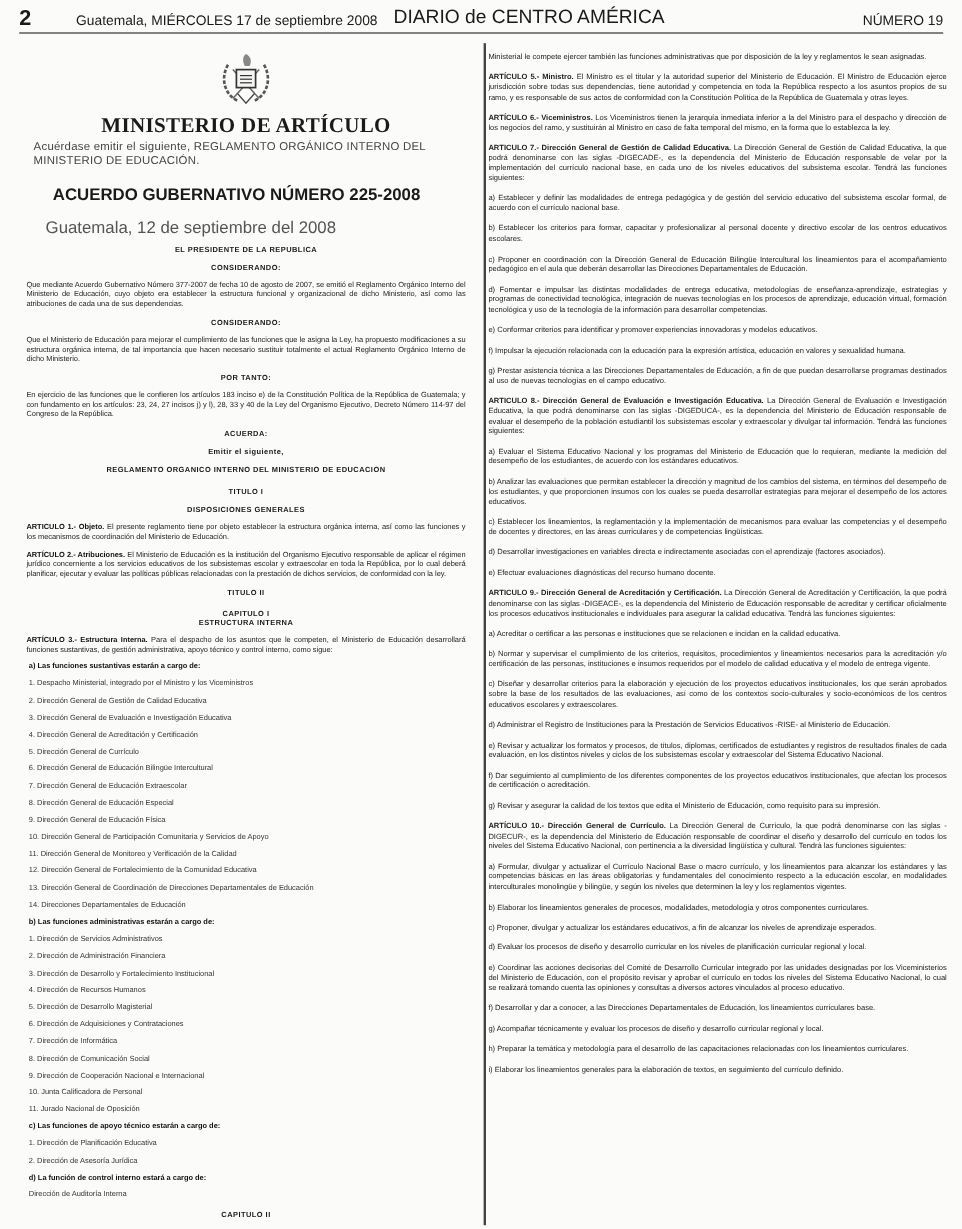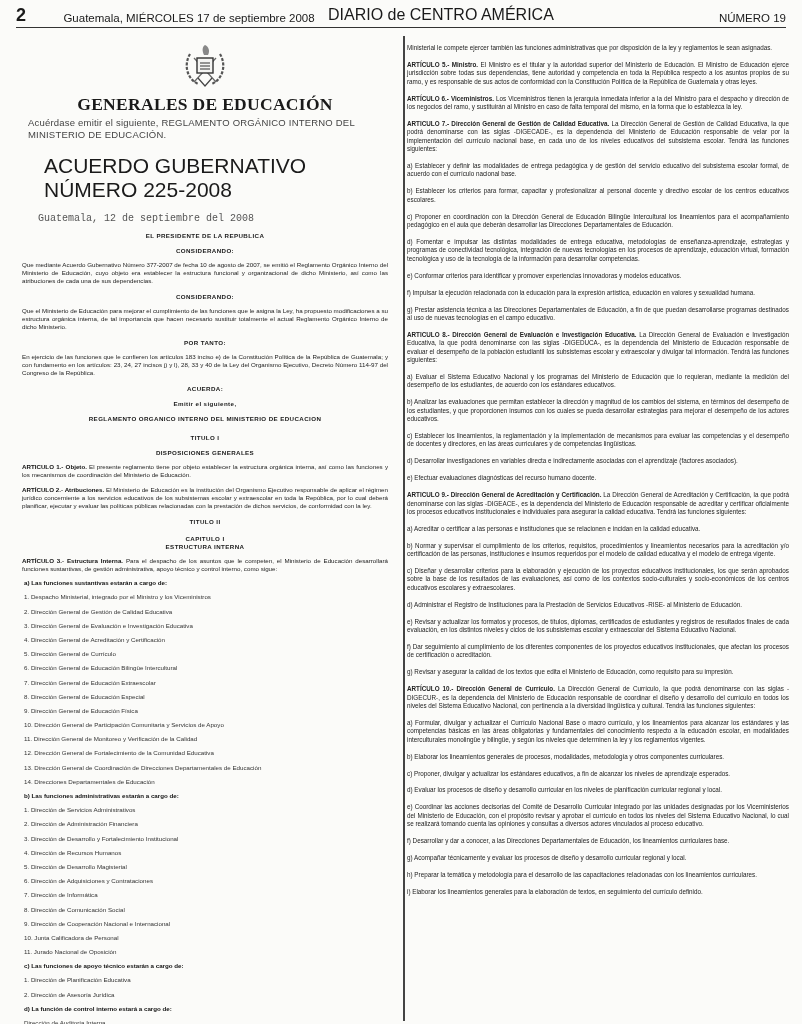--- a/index.html
+++ b/index.html
@@ -8,22 +8,22 @@
   .pg-num { font-weight: bold; font-size: 18px; width: 34px; line-height: 18px; }
   .mh-date { font-size: 11.5px; flex: 0 0 auto; width: 278px; text-align: center; }
   .mh-paper { font-size: 16px; flex: 1; }
   .mh-issue { font-size: 11.5px; text-align: left; }
   .col-left { position: absolute; left: 22px; top: 34px; width: 366px; }
   .col-right { position: absolute; left: 407px; top: 34px; width: 382px; }
   .divider { position: absolute; left: 403px; top: 36px; width: 1.5px; height: 985px; background: #444; }
   .emblem { display: block; margin: 6px auto 0; width: 50px; height: 50px; }
   .ministry-title { font-family: "Liberation Serif", serif; font-weight: bold; font-size: 17.5px; text-align: center; margin-top: 4px; letter-spacing: 0.3px; }
   .ministry-sub { font-size: 9.5px; color: #444; line-height: 12px; margin: 2px 0 0 6px; letter-spacing: 0.2px; }
-  .acuerdo-title { font-weight: normal; font-size: 21px; margin: 13px 0 0 22px; }
-  .acuerdo-date { font-size: 10px; color: #555; margin: 11px 0 0 16px; font-family: Liberation Mono, monospace; }
+  .acuerdo-title { font-weight: bold; font-size: 14px; margin: 13px 0 0 22px; }
+  .acuerdo-date { font-size: 14px; color: #555; margin: 11px 0 0 16px; }
   .center-head { text-align: center; font-weight: bold; font-size: 6.2px; letter-spacing: 0.4px; margin-top: 8px; }
   .para { font-size: 6.2px; line-height: 8px; text-align: justify; margin-top: 7px; color: #222; }
   .para b { color: #111; }
   .item { font-size: 6.2px; line-height: 8px; margin-top: 6.2px; padding-left: 2px; color: #333; }
   .item.bold { font-weight: bold; color: #111; }
   .right-para { font-size: 6.3px; line-height: 8.4px; text-align: justify; margin-top: 8.5px; color: #222; }
   .right-para:first-child { margin-top: 10px; }
   .tight { margin-top: 1px; }
 </style>
 </head>
@@ -44,21 +44,21 @@
     <path d="M40 14 C46 24 44 38 32 44" stroke="#555" stroke-width="2.2" fill="none" stroke-dasharray="3 1.5"></path>
     <path d="M14 42 L36 18" stroke="#666" stroke-width="1.2"></path>
     <path d="M36 42 L14 18" stroke="#666" stroke-width="1.2"></path>
     <rect x="17" y="18" width="16" height="15" fill="#f4f4f2" stroke="#333" stroke-width="1.4"></rect>
     <line x1="20" y1="23" x2="30" y2="23" stroke="#333" stroke-width="1"></line>
     <line x1="20" y1="26" x2="30" y2="26" stroke="#333" stroke-width="1"></line>
     <line x1="20" y1="29" x2="30" y2="29" stroke="#333" stroke-width="1"></line>
     <path d="M25 5 C29 7 30 11 28 15 L24 15 C22 11 22 7 25 5Z" fill="#888"></path>
     <path d="M18 38 L25 46 L32 38" stroke="#444" stroke-width="1.2" fill="none"></path>
   </svg>
-  <div class="ministry-title">GENERALES DE EDUCACIÓN</div>
+  <div class="ministry-title">MINISTERIO DE ARTÍCULO</div>
   <div class="ministry-sub">Acuérdase emitir el siguiente, REGLAMENTO ORGÁNICO INTERNO DEL MINISTERIO DE EDUCACIÓN.</div>
   <div class="acuerdo-title">ACUERDO GUBERNATIVO NÚMERO 225-2008</div>
   <div class="acuerdo-date">Guatemala, 12 de septiembre del 2008</div>
 
   <div class="center-head">EL PRESIDENTE DE LA REPUBLICA</div>
   <div class="center-head">CONSIDERANDO:</div>
   <div class="para">Que mediante Acuerdo Gubernativo Número 377-2007 de fecha 10 de agosto de 2007, se emitió el Reglamento Orgánico Interno del Ministerio de Educación, cuyo objeto era establecer la estructura funcional y organizacional de dicho Ministerio, así como las atribuciones de cada una de sus dependencias.</div>
   <div class="center-head">CONSIDERANDO:</div>
   <div class="para">Que el Ministerio de Educación para mejorar el cumplimiento de las funciones que le asigna la Ley, ha propuesto modificaciones a su estructura orgánica interna, de tal importancia que hacen necesario sustituir totalmente el actual Reglamento Orgánico Interno de dicho Ministerio.</div>
   <div class="center-head">POR TANTO:</div>

